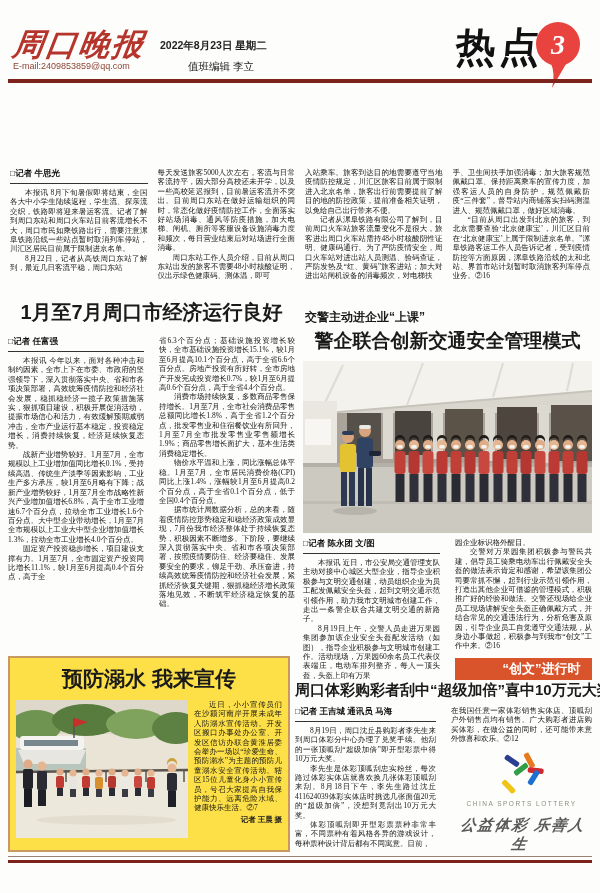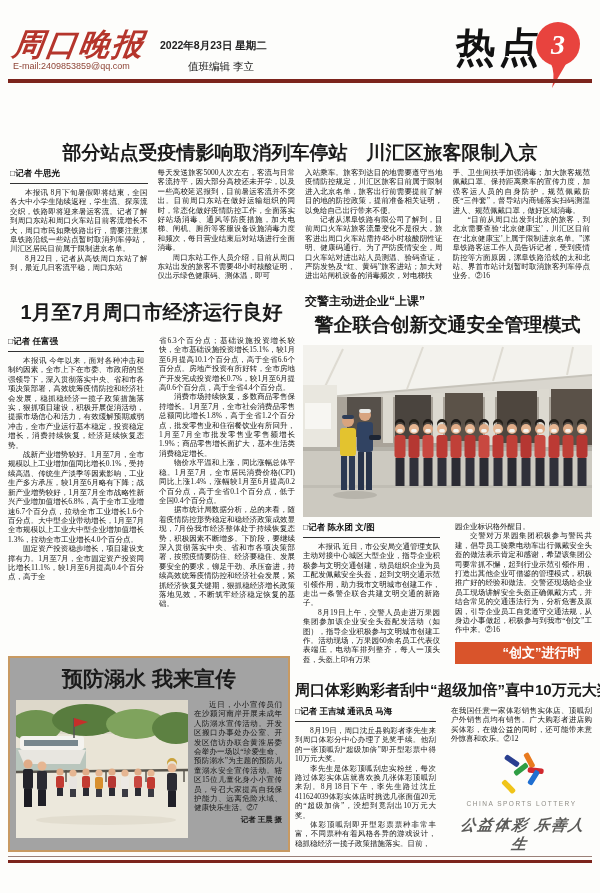--- a/index.html
+++ b/index.html
@@ -28,30 +28,30 @@
   .bp.noind{text-indent:0;}
   .byline{font-family:"Liberation Sans","DejaVu Sans",sans-serif;font-size:8.5px;font-weight:bold;
         color:#111;border-bottom:1px solid #333;padding-bottom:3px;margin-bottom:4px;}
   
   .econ{position:absolute;left:8px;top:293px;width:287px;height:357px;}
   .econ-headline{text-align:center;font-size:20px;font-weight:900;margin:6px 0 10px 0;}
   .two-cols{display:flex;gap:15px;}
   .two-cols .col{flex:1;overflow:hidden;}
   
   .police{position:absolute;left:303px;top:293px;width:289px;}
-  .kicker{font-size:12px;font-weight:bold;margin:0 0 2px 2px;}
+  .kicker{font-size:12px;font-weight:bold;margin:16px 0 2px 2px;}
   .police-headline{text-align:center;font-size:19px;font-weight:900;margin:0 0 7px 0;}
   .photo-frame{width:289px;height:172px;overflow:hidden;}
   .police-cols{margin-top:5px;}
   .cw-badge{margin-top:7px;height:22px;line-height:22px;text-align:center;color:#fff;
         font-size:13px;font-weight:bold;background:#d9542b;
         font-family:"Liberation Sans","DejaVu Sans",sans-serif;padding-left:36px;}
   
   .drown{position:absolute;left:8px;top:656px;width:282px;height:196px;border:2px solid #c89a62;
-        box-sizing:border-box;padding:4px 6px;background:#a3a3a3;}
+        box-sizing:border-box;padding:4px 6px;background:#fde047;}
   .drown-headline{text-align:center;font-size:21px;font-weight:900;margin:3px 0 7px 0;}
   .drown-body{display:flex;gap:6px;}
   .drown-photo{width:172px;height:138px;overflow:hidden;flex:none;}
   .drown-text{flex:1;}
   .credit{font-size:7.5px;font-weight:bold;text-align:right;margin-top:2px;}
   
   .lottery{position:absolute;left:295px;top:681px;width:297px;}
   .lottery-headline{text-align:center;font-size:15px;font-weight:900;white-space:nowrap;margin:0 0 6px 0;}
   .logo-block{margin-top:6px;text-align:center;}
   .logo-cn{font-size:13.5px;font-weight:bold;letter-spacing:3px;color:#55534e;margin-top:1px;
@@ -76,21 +76,20 @@
   <div class="section-name">热点</div>
   <div class="page-pin">
     <svg width="48" height="70" viewBox="0 0 48 70">
       <path d="M16 41 Q22 54 18 68 L32 44 Z" fill="#e8433e"></path>
       <circle cx="24" cy="24" r="22" fill="#e8433e"></circle>
       <text x="24" y="34" font-size="28" font-weight="bold" fill="#ffffff" text-anchor="middle" font-family="Liberation Serif, serif" font-style="italic">3</text>
     </svg>
   </div>
   <div class="head-rule"></div>
 
-  <div class="lead-subhead sans">部分站点受疫情影响取消列车停站　川汇区旅客限制入京</div>
   <div class="lead-cols">
     <div class="col">
       <div class="byline">□记者 牛思光</div>
       <p class="bp">本报讯 8月下旬暑假即将结束，全国各大中小学生陆续返程，学生流、探亲流交织，铁路即将迎来暑运客流。记者了解到周口东站和周口火车站目前客流增长不大，周口市民如乘铁路出行，需要注意漯阜铁路沿线一些站点暂时取消列车停站，川汇区居民目前属于限制进京名单。</p>
       <p class="bp">8月22日，记者从高铁周口东站了解到，最近几日客流平稳，周口东站</p>
     </div>
     <div class="col">
       <p class="bp noind">每天发送旅客5000人次左右，客流与日常客流持平，因大部分高校还未开学，以及一些高校延迟报到，目前暑运客流并不突出。目前周口东站在做好运输组织的同时，常态化做好疫情防控工作，全面落实好站场消毒、通风等防疫措施，加大电梯、闸机、厕所等客服设备设施消毒力度和频次，每日营业结束后对站场进行全面消毒。</p>
       <p class="bp">周口东站工作人员介绍，目前从周口东站出发的旅客不需要48小时核酸证明，仅出示绿色健康码、测体温，即可</p>
     </div>
@@ -381,21 +380,21 @@
     </div>
   </div>
 
   <div class="lottery">
     <div class="lottery-headline sans">周口体彩购彩者刮中“超级加倍”喜中10万元大奖</div>
     <div class="two-cols">
       <div class="col">
         <div class="byline">□记者 王吉城 通讯员 马海</div>
         <p class="bp">8月19日，周口沈丘县购彩者李先生来到周口体彩分中心办理了兑奖手续。他刮的一张顶呱刮“超级加倍”即开型彩票中得10万元大奖。</p>
         <p class="bp">李先生是体彩顶呱刮忠实粉丝，每次路过体彩实体店就喜欢换几张体彩顶呱刮来刮。8月18日下午，李先生路过沈丘411624039体彩实体店时挑选几张面值20元的“超级加倍”，没想到竟刮出10万元大奖。</p>
-        <p class="bp">体彩顶呱刮即开型彩票票种非常丰富，不同票种有着风格各异的游戏设计，稳抓稳经济一揽子政策措施落实。目前，</p>
+        <p class="bp">体彩顶呱刮即开型彩票票种非常丰富，不同票种有着风格各异的游戏设计，每种票种设计背后都有不同寓意。目前，</p>
       </div>
       <div class="col">
         <p class="bp noind">在我国任意一家体彩销售实体店、顶呱刮户外销售点均有销售。广大购彩者进店购买体彩，在做公益的同时，还可能带来意外惊喜和欢乐。②12</p>
         <div class="logo-block">
           <svg width="48" height="46" viewBox="0 0 48 46">
             <rect x="0" y="0" width="16" height="5.5" rx="2" fill="#2a3f90" transform="translate(9,4) rotate(35)"></rect>
             <rect x="0" y="0" width="16" height="5.5" rx="2" fill="#e87a1e" transform="translate(30,2) rotate(62)"></rect>
             <rect x="0" y="0" width="16" height="5.5" rx="2" fill="#2f9e44" transform="translate(15,22) rotate(-38)"></rect>
             <rect x="0" y="0" width="16" height="5.5" rx="2" fill="#d1282e" transform="translate(30,17) rotate(6)"></rect>
             <rect x="0" y="0" width="16" height="5.5" rx="2" fill="#f0c419" transform="translate(7,29) rotate(46)"></rect>

